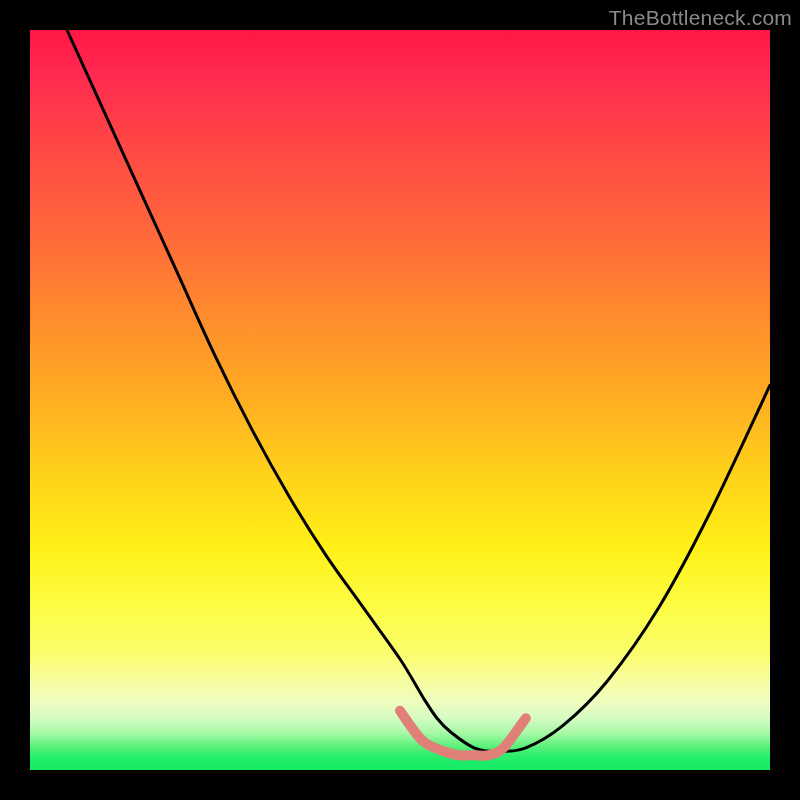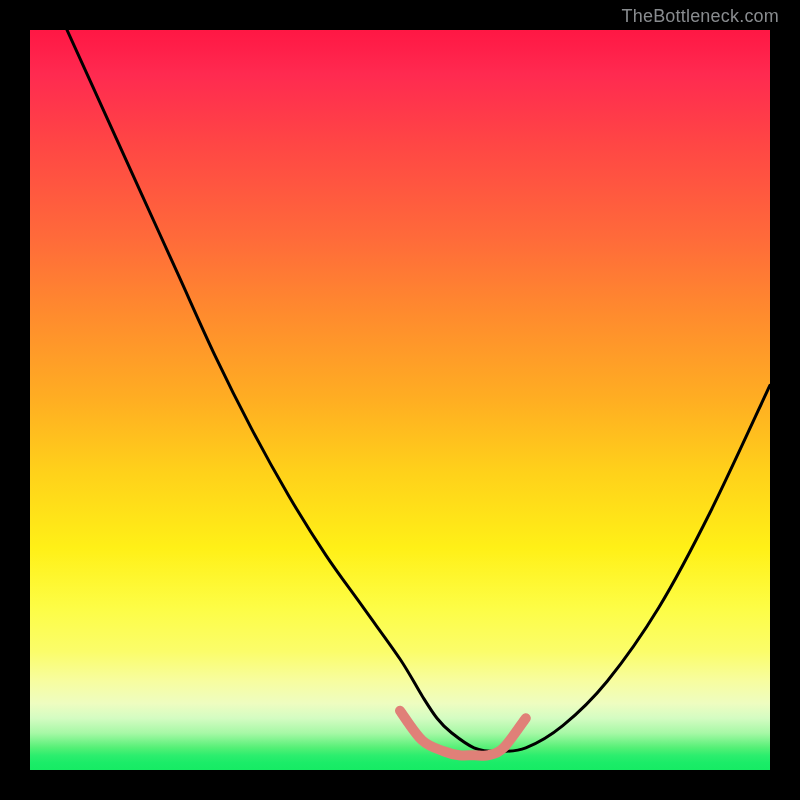--- a/index.html
+++ b/index.html
@@ -52,23 +52,23 @@
   svg.curves {
     position: absolute;
     left: 0;
     top: 0;
     width: 740px;
     height: 740px;
   }
   .watermark {
     position: absolute;
     top: 6px;
-    right: 21px;
+    right: 8px;
     color: #888b8e;
-    font-size: 18px;
+    font-size: 21px;
     font-weight: 500;
     letter-spacing: 0.2px;
     user-select: none;
   }
 </style>
 </head>
 <body>
 
 <div class="frame">
 

